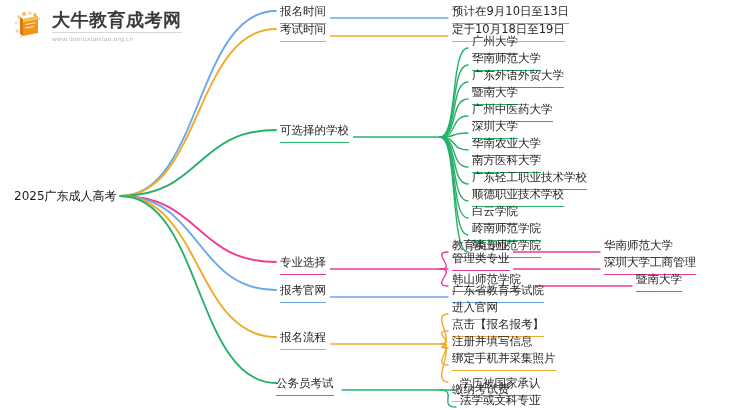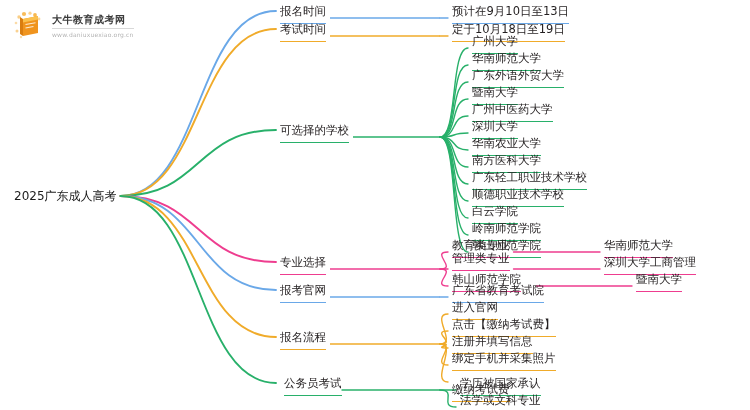--- a/index.html
+++ b/index.html
@@ -15,21 +15,21 @@
 
   .logo{
     position:absolute;left:12px;top:10px;
     display:flex;align-items:center;gap:6px;
   }
   .logo-mark{
     position:relative;width:34px;height:32px;flex:none;
   }
   .logo-text{display:flex;flex-direction:column;line-height:1;}
   .logo-title{
-    font-size:10px;font-weight:bold;color:#3b3b3b;letter-spacing:.5px;
+    font-size:18px;font-weight:bold;color:#3b3b3b;letter-spacing:.5px;
     padding-bottom:3px;border-bottom:1px solid #d8d8d8;
   }
   .logo-url{font-size:6px;color:#b4b4b4;padding-top:3px;letter-spacing:.2px;}
 
   .node{
     position:absolute;
     font-size:11.5px;
     color:#231f20;
     white-space:nowrap;
     line-height:14px;
@@ -116,25 +116,25 @@
       <div class="node lvl2 ul" style="left: 452px; top: 238px; border-bottom-color: rgb(238, 61, 143);">教育类专业</div>
       <div class="node lvl3 ul" style="left: 604px; top: 238px; border-bottom-color: rgb(238, 61, 143);">华南师范大学</div>
       <div class="node lvl2 ul" style="left: 452px; top: 241px; border-bottom-color: rgb(238, 61, 143); margin-top: 10px;">管理类专业</div>
       <div class="node lvl3 ul" style="left: 604px; top: 255px; border-bottom-color: rgb(238, 61, 143);">深圳大学工商管理</div>
       <div class="node lvl2 ul" style="left: 452px; top: 272px; border-bottom-color: rgb(238, 61, 143);">韩山师范学院</div>
       <div class="node lvl3 ul" style="left: 636px; top: 272px; border-bottom-color: rgb(238, 61, 143);">暨南大学</div>
       <div class="node lvl1 ul" style="left: 280px; top: 283px; border-bottom-color: rgb(106, 168, 232);">报考官网</div>
       <div class="node lvl2 ul" style="left: 452px; top: 283px; border-bottom-color: rgb(106, 168, 232);">广东省教育考试院</div>
       <div class="node lvl1 ul" style="left: 280px; top: 330px; border-bottom-color: rgb(240, 171, 42);">报名流程</div>
       <div class="node lvl2 ul" style="left: 452px; top: 300px; border-bottom-color: rgb(240, 171, 42);">进入官网</div>
-      <div class="node lvl2 ul" style="left: 452px; top: 317px; border-bottom-color: rgb(240, 171, 42);">点击【缴纳考试费】</div>
+      <div class="node lvl2 ul" style="left: 452px; top: 317px; border-bottom-color: rgb(240, 171, 42);">点击【报名报考】</div>
       <div class="node lvl2 ul" style="left: 452px; top: 334px; border-bottom-color: rgb(240, 171, 42);">注册并填写信息</div>
       <div class="node lvl2 ul" style="left: 452px; top: 351px; border-bottom-color: rgb(240, 171, 42);">绑定手机并采集照片</div>
       <div class="node lvl2 ul" style="left: 452px; top: 368px; border-bottom-color: rgb(240, 171, 42); margin-top: 14px;">缴纳考试费</div>
-      <div class="node lvl1 ul" style="left: 284px; top: 376px; border-bottom-color: rgb(40, 176, 106);">公务员考试</div>
+      <div class="node lvl1 ul" style="left: 276px; top: 376px; border-bottom-color: rgb(40, 176, 106);">公务员考试</div>
       <div class="node lvl2 ul" style="left: 460px; top: 376px; border-bottom-color: rgb(40, 176, 106);">学历被国家承认</div>
       <div class="node lvl2 ul" style="left: 460px; top: 393px; border-bottom-color: rgb(40, 176, 106);">法学或文科专业</div>
     </div>
 
   <div class="logo">
     <div class="logo-mark">
       <svg width="34" height="32" viewBox="0 0 34 32">
         <g fill="#f5a623">
           <circle cx="7" cy="7" r="1.7" opacity=".55"></circle>
           <circle cx="12" cy="4" r="2.1" opacity=".75"></circle>

